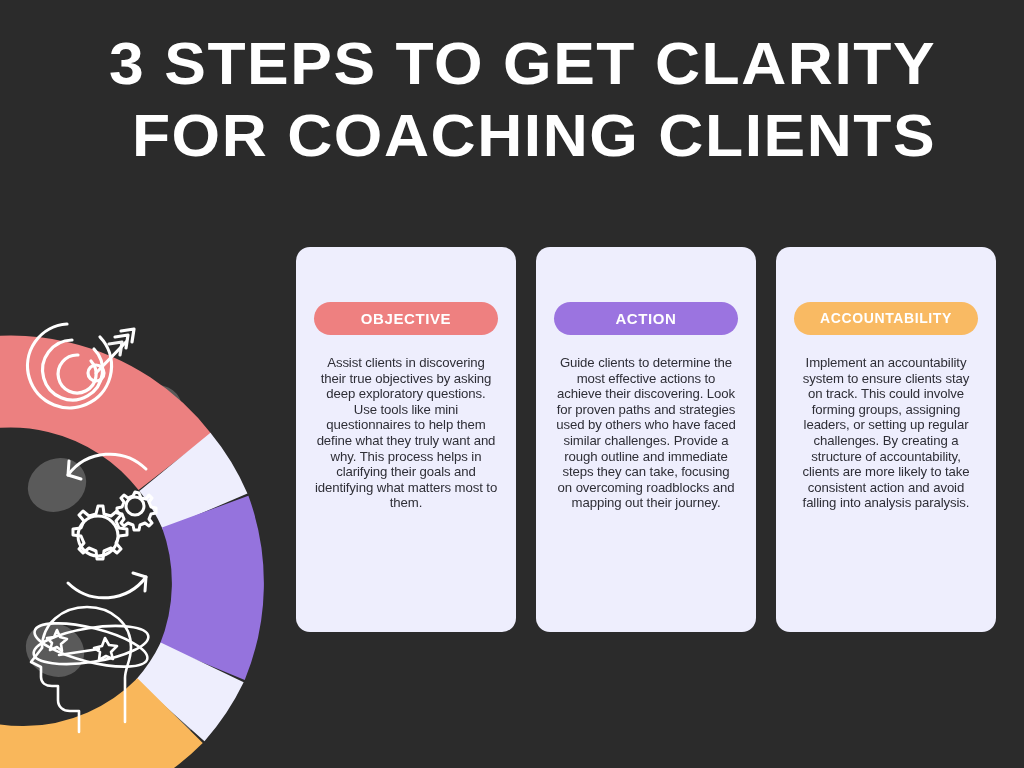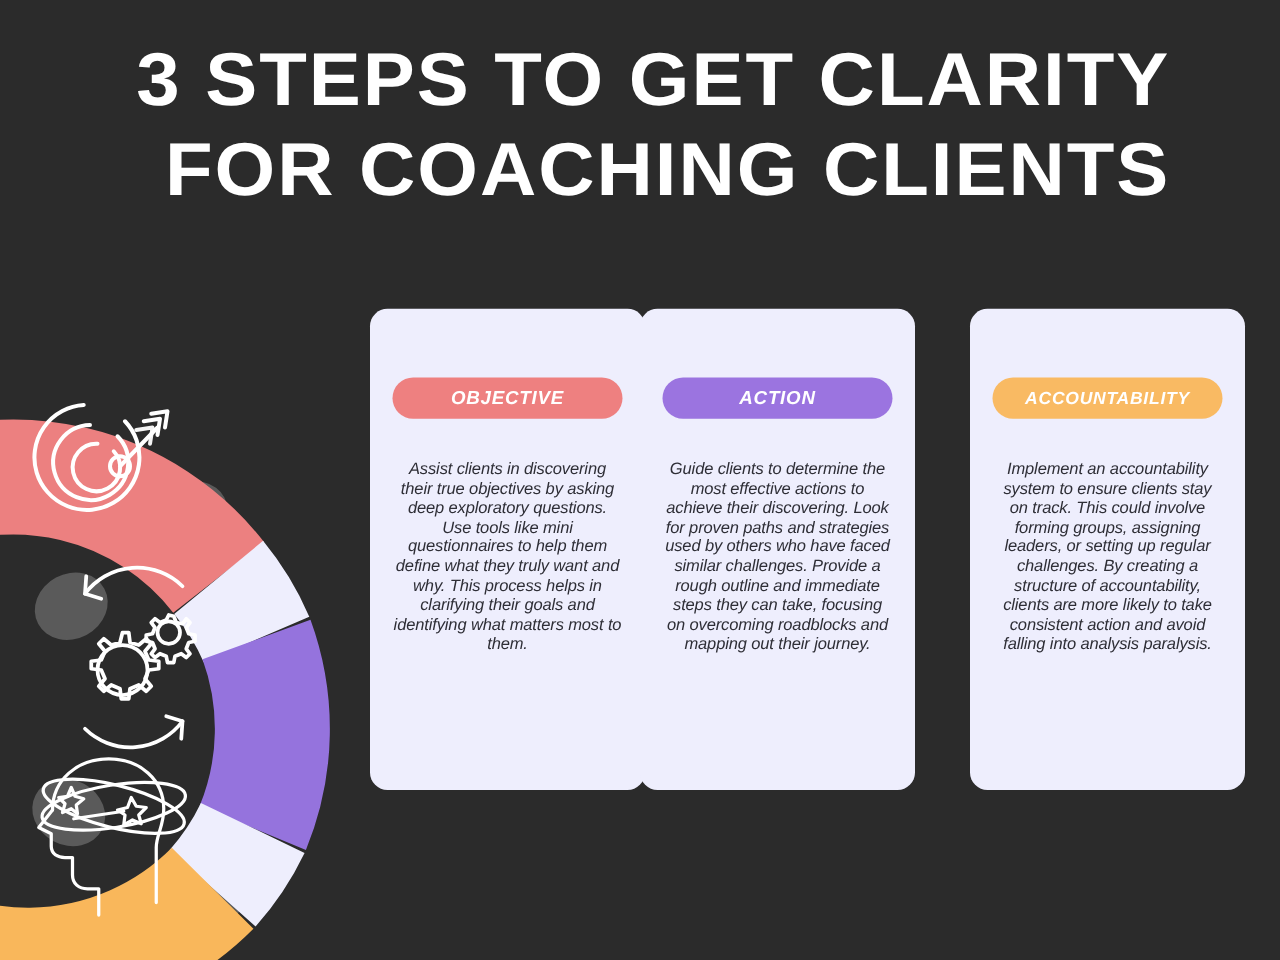--- a/index.html
+++ b/index.html
@@ -62,24 +62,23 @@
   .card {
     position: absolute;
     top: 247px;
     width: 220px;
     height: 385px;
     background: #eeeefd;
     border-radius: 14px;
     box-sizing: border-box;
     padding: 0 18px;
     z-index: 4;
-    font-style: italic;
   }
   #card-1 { left: 296px; }
-  #card-2 { left: 512px; }
+  #card-2 { left: 536px; }
   #card-3 { left: 776px; }
 
   .badge {
     display: block;
     margin: 55px auto 0 auto;
     border-radius: 20px;
     color: #ffffff;
     font-family: "Liberation Sans", sans-serif;
     font-weight: bold;
     font-size: 15px;
@@ -87,21 +86,21 @@
     line-height: 33px;
     height: 33px;
     text-align: center;
     white-space: nowrap;
     border: none;
     padding: 0 20px;
   }
   #card-3 .badge { padding: 0 13px; font-size: 14px; }
 
   .card-body {
-    margin-top: 32px;
+    margin-top: 20px;
     color: #2e2e36;
     font-family: "Liberation Sans", sans-serif;
     font-size: 13.2px;
     line-height: 15.6px;
     text-align: center;
     letter-spacing: -0.1px;
   }
 </style>
 </head>
 <body>

